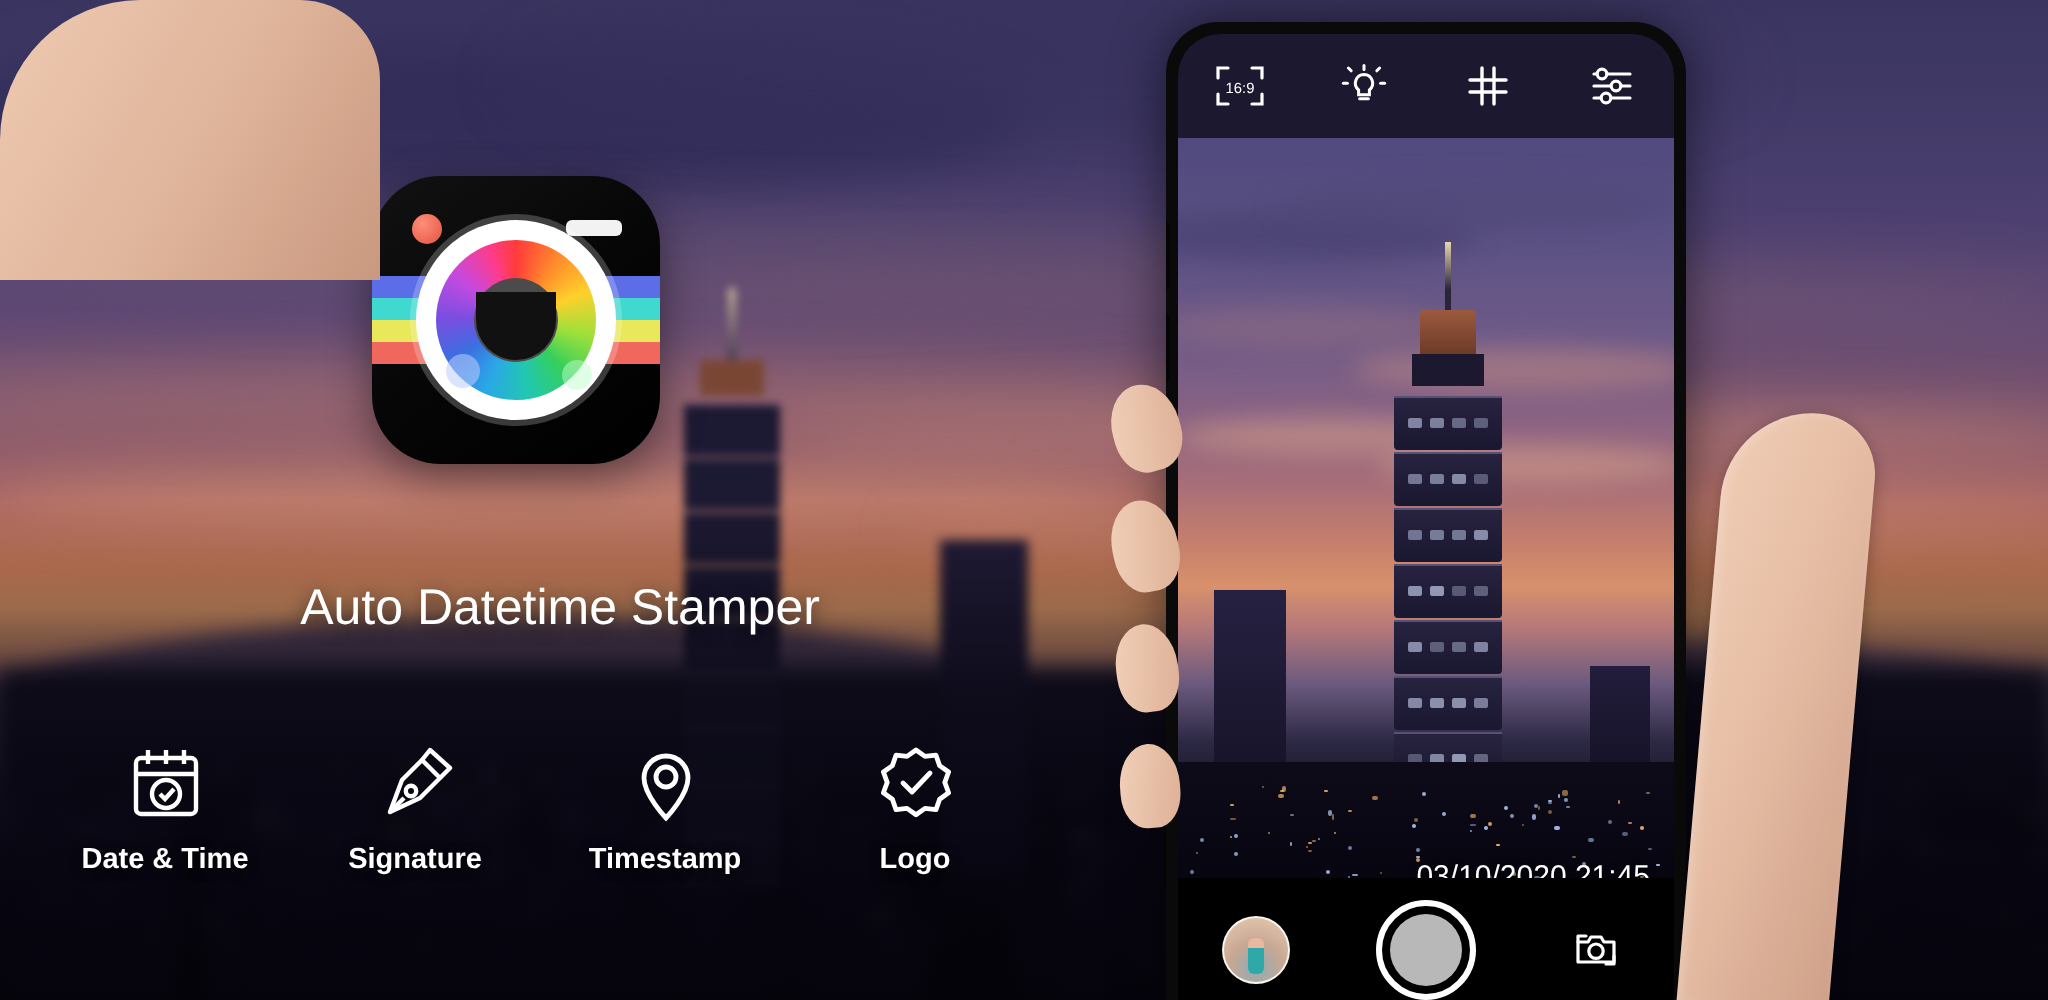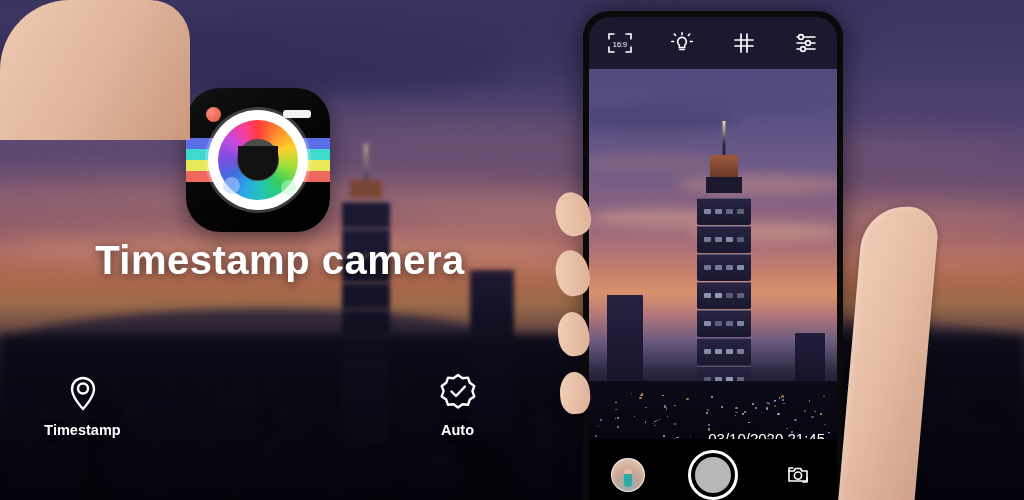--- a/index.html
+++ b/index.html
@@ -758,44 +758,69 @@
       <div class="led"></div>
       <div class="flashbar"></div>
       <div class="lens-ring"></div>
       <div class="lens-wheel"></div>
       <div class="lens-inner"></div>
       <div class="lens-blade"></div>
       <div class="lens-hl"></div>
       <div class="lens-hl2"></div>
     </div>
 
-    <div class="title">Timestamp camera</div>
+    <div class="subtitle">Auto Datetime Stamper</div>
 
     <div class="features">
 
-
+      <div class="feature">
+        <div class="ico">
+          <svg width="42" height="42" viewBox="0 0 42 42" fill="none" stroke="#fff" stroke-width="2.2">
+            <rect x="6" y="8" width="30" height="28" rx="2.5"></rect>
+            <line x1="6" y1="16" x2="36" y2="16"></line>
+            <line x1="12" y1="4" x2="12" y2="11"></line>
+            <line x1="21" y1="4" x2="21" y2="11"></line>
+            <line x1="30" y1="4" x2="30" y2="11"></line>
+            <circle cx="21" cy="26" r="7"></circle>
+            <polyline points="18,26 20.5,28.5 25,23.5"></polyline>
+          </svg>
+        </div>
+        <div class="lbl">Date &amp; Time</div>
+      </div>
+
+      <div class="feature">
+        <div class="ico">
+          <svg width="42" height="42" viewBox="0 0 42 42" fill="none" stroke="#fff" stroke-width="2.2" stroke-linejoin="round">
+            <path d="M8 35 L14 19 L24 9 L33 18 L23 28 Z"></path>
+            <path d="M24 9 L28 4 L38 13 L33 18"></path>
+            <circle cx="18.5" cy="24.5" r="2.6"></circle>
+            <line x1="8" y1="35" x2="15" y2="28"></line>
+          </svg>
+        </div>
+        <div class="lbl">Signature</div>
+      </div>
 
       <div class="feature">
         <div class="ico">
           <svg width="42" height="42" viewBox="0 0 42 42" fill="none" stroke="#fff" stroke-width="2.4">
             <path d="M21 38 C21 38 32 26.5 32 18 A11 11 0 1 0 10 18 C10 26.5 21 38 21 38 Z"></path>
             <circle cx="21" cy="17.5" r="5"></circle>
           </svg>
         </div>
         <div class="lbl">Timestamp</div>
       </div>
 
       <div class="feature">
         <div class="ico">
           <svg width="42" height="42" viewBox="0 0 42 42" fill="none" stroke="#fff" stroke-width="2.4" stroke-linejoin="round">
             <path d="M21 4 L25.5 7.2 L31 6.6 L32.8 11.8 L37.3 15 L35.4 20.2 L37.3 25.4 L32.8 28.6 L31 33.8 L25.5 33.2 L21 36.4 L16.5 33.2 L11 33.8 L9.2 28.6 L4.7 25.4 L6.6 20.2 L4.7 15 L9.2 11.8 L11 6.6 L16.5 7.2 Z"></path>
             <polyline points="14.5,20.5 19,25 28,15.5" stroke-linecap="round"></polyline>
           </svg>
         </div>
-        <div class="lbl">Auto</div>
+        <div class="lbl">Logo</div>
       </div>
 
     </div>
   </div>
 
   <div class="phone">
     <div class="vol vol1"></div>
     <div class="vol vol2"></div>
 
     <div class="phone-screen">

